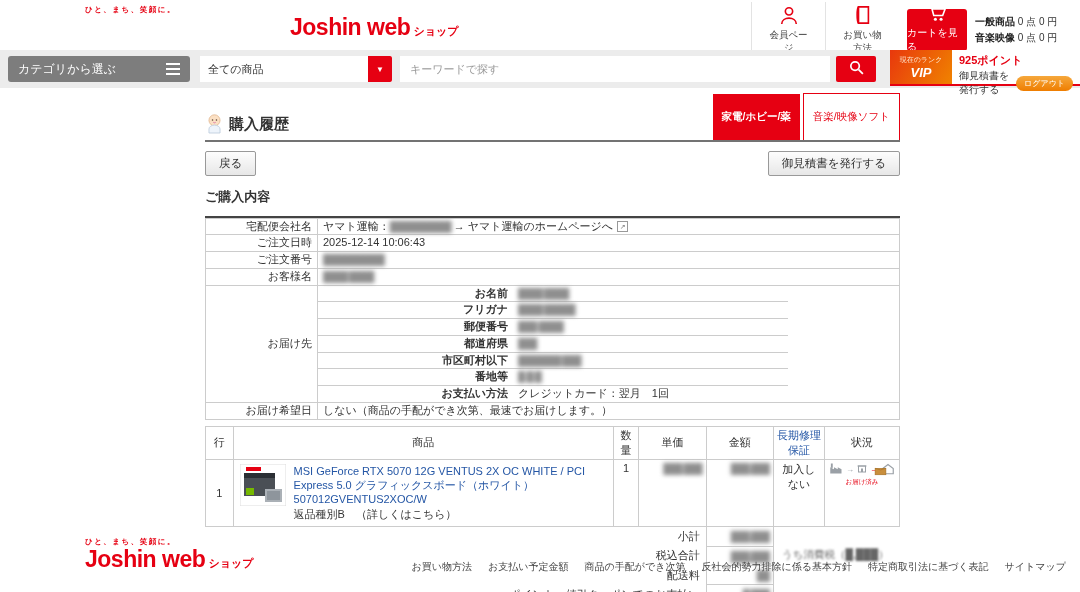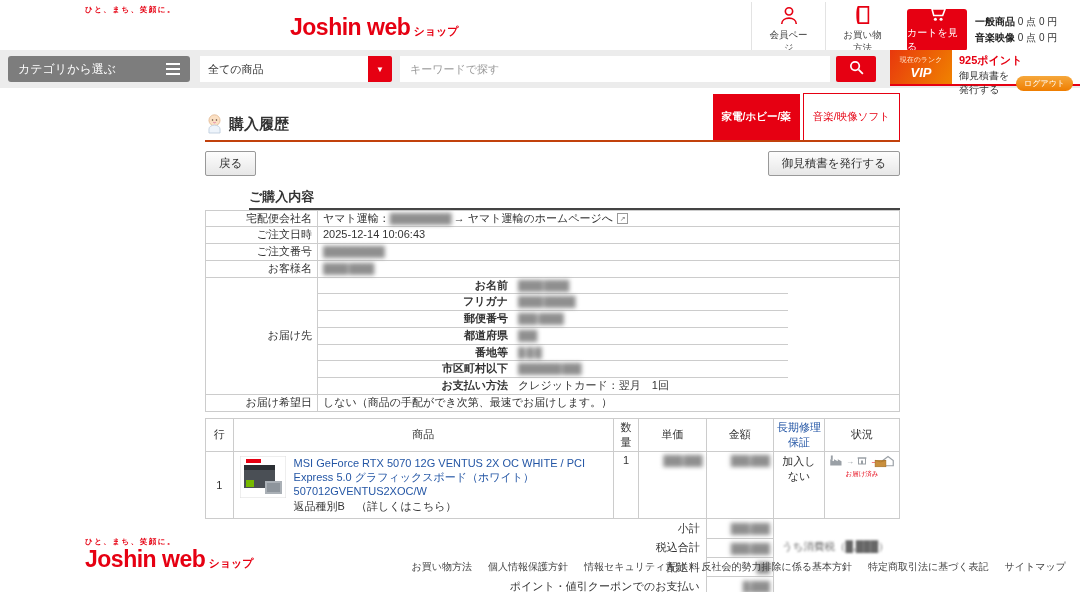--- a/index.html
+++ b/index.html
@@ -46,30 +46,30 @@
     display:flex; flex-direction:column; align-items:center; justify-content:center; }
   .vip-rank .rl { font-size:7px; color:#ffe9d2; }
   .vip-rank .rv { font-size:13px; font-weight:bold; font-style:italic; }
   .vip-right { flex:1; padding:3px 7px 0; }
   .points { color:#e60012; font-weight:bold; font-size:11px; }
   .vrow { display:flex; align-items:center; gap:6px; font-size:10px; margin-top:1px; }
   .logoutbtn { background:linear-gradient(#f6a83c,#ee7d00); color:#fff; font-size:8px; padding:2px 8px;
     border-radius:9px; cursor:pointer; white-space:nowrap; }
   
   .main { width:695px; margin-left:205px; }
-  .titlebar { display:flex; align-items:flex-end; border-bottom:2px solid #c2410c; padding-top:5px; }
+  .titlebar { display:flex; align-items:flex-end; border-bottom:2px solid #737373; padding-top:5px; }
   .ptitle { display:flex; align-items:center; gap:5px; font-size:15px; font-weight:bold; color:#333; padding-bottom:3px; }
   .tabs { margin-left:auto; display:flex; align-items:flex-end; gap:3px; }
   .tab { font-size:10.5px; padding:17px 9px; cursor:pointer; line-height:1.1; }
   .tab.active { background:#e60012; color:#fff; font-weight:bold; }
   .tab.inactive { background:#fff; color:#e60012; border:1px solid #e60012; border-bottom:0; }
   .btnrow { display:flex; justify-content:space-between; margin-top:9px; }
   .gbtn { border:1px solid #999; background:linear-gradient(#fdfdfd,#e7e7e7); font-size:11.5px;
     padding:4px 13px; border-radius:2px; color:#333; cursor:pointer; font-family:inherit; }
-  .sechead { font-size:13px; font-weight:bold; margin-top:12px; padding-bottom:2px; border-bottom:2px solid #444;margin-left:44px; }
+  .sechead { font-size:13px; font-weight:bold; margin-top:12px; padding-bottom:10px; border-bottom:2px solid #444; }
   
   .itable { width:100%; border-collapse:collapse; font-size:11px; }
   .itable td { border:1px solid #ccc; padding:1px 5px; line-height:1.25; }
   .itable td.lbl { width:112px; text-align:right; }
   .itable td.wrap { padding:0; }
   .inner { border-collapse:collapse; width:470px; font-size:11px; }
   .inner td { border:0; border-bottom:1px solid #ccc; padding:1px 5px; line-height:1.25; }
   .inner tr:last-child td { border-bottom:0; }
   .inner td.ilbl { width:195px; text-align:right;font-weight:bold; }
   .mask { filter:blur(2px); color:#8f8f8f; font-size:10px; letter-spacing:-1px; }
@@ -243,26 +243,26 @@
                 </tr>
           <tr>
                   <td class="ilbl">郵便番号</td>
                   <td><span class="mask">███-████</span></td>
                 </tr>
           <tr>
                   <td class="ilbl">都道府県</td>
                   <td><span class="mask">███</span></td>
                 </tr>
           <tr>
+                  <td class="ilbl">市区町村以下</td>
+                  <td><span class="mask">███████ ███</span></td>
+                </tr>
+          <tr>
                   <td class="ilbl">番地等</td>
                   <td><span class="mask">█-█-█</span></td>
-                </tr>
-          <tr>
-                  <td class="ilbl">市区町村以下</td>
-                  <td><span class="mask">███████ ███</span></td>
                 </tr>
           <tr>
                   <td class="ilbl">お支払い方法</td>
                   <td>クレジットカード：翌月　1回</td>
                 </tr>
         </tbody>
             </table>
       </td>
     </tr>
     <tr>
@@ -371,19 +371,19 @@
 </div>
 
 <div class="footer">
   <div class="flogo">
     <div class="tag logo-tag" style="color:#e60012;font-size:7.5px;font-weight:bold;letter-spacing:1.5px;margin-bottom:2px;">ひと、まち、笑顔に。</div>
     <span style="color:#e60012;font-size:23px;font-weight:bold;letter-spacing:-0.5px;">Joshin web</span>
     <span style="color:#e60012;font-size:11px;font-weight:bold;">ショップ</span>
   </div>
   <div class="flinks">
     <span>お買い物方法</span>
-    <span>個人情報保護方針</span>
-    <span>情報セキュリティ方針</span>
+    <span>お支払い予定金額</span>
+    <span>商品の手配ができ次第</span>
     <span>反社会的勢力排除に係る基本方針</span>
     <span>特定商取引法に基づく表記</span>
     <span>サイトマップ</span>
   </div>
 </div>
 
 </body></html>

